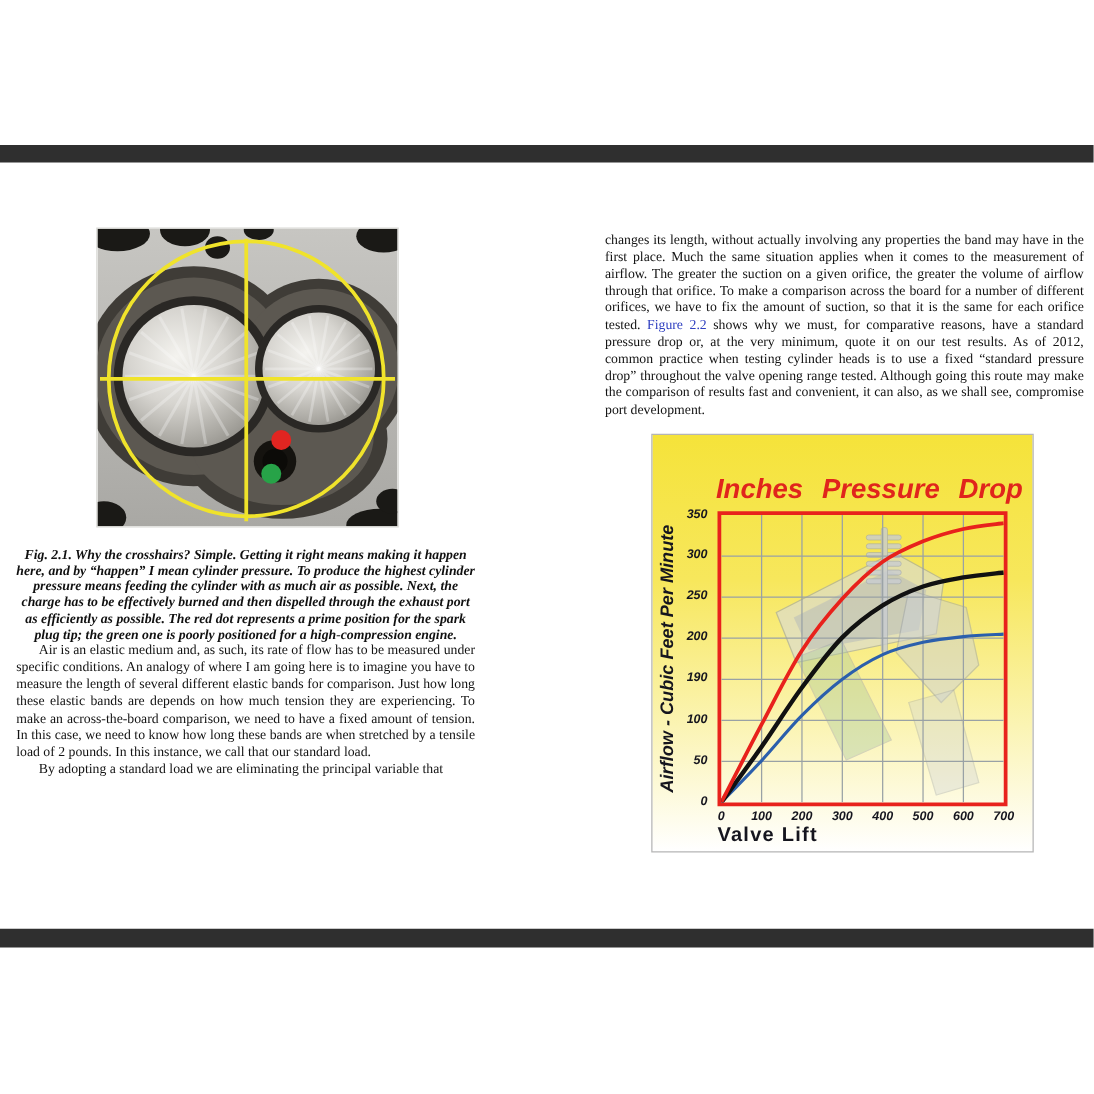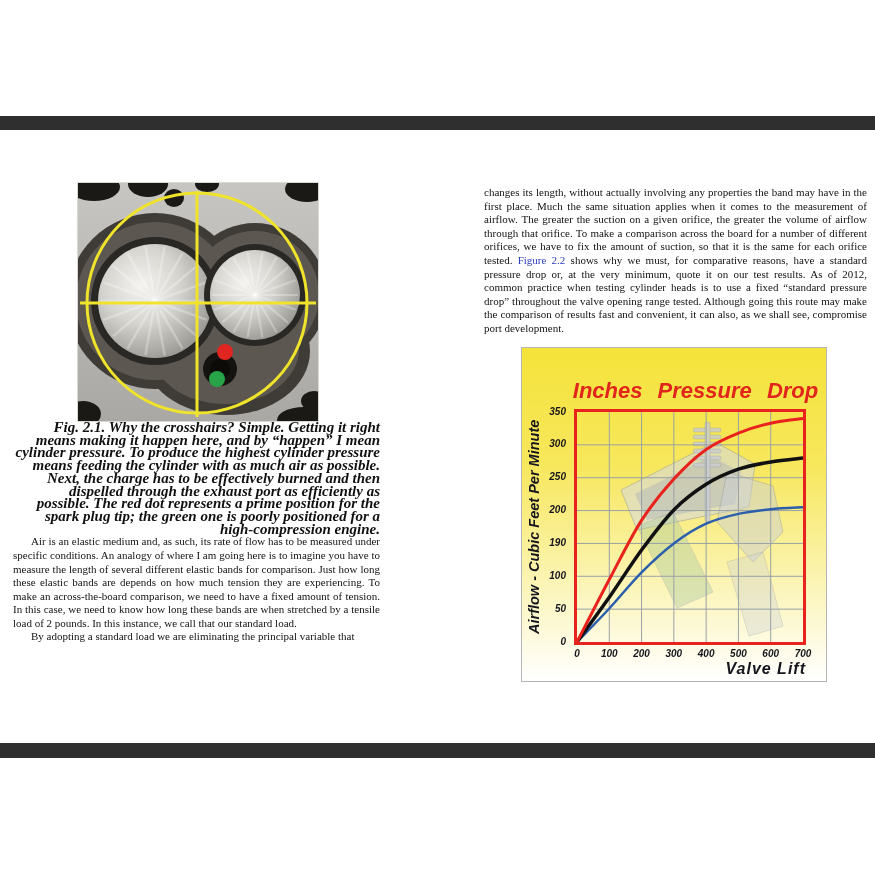--- a/index.html
+++ b/index.html
@@ -5,22 +5,22 @@
   html,body{margin:0;padding:0;}
   body{width:875px;height:875px;background:#ffffff;position:relative;overflow:hidden;
        font-family:"Liberation Serif",serif;color:#121212;}
   .bar{position:absolute;left:0;width:875px;background:#2f2f2f;}
   .bar.top{top:116px;height:14px;}
   .bar.bottom{top:743px;height:15px;}
 
   
   .left-page{position:absolute;left:13px;top:183px;width:367px;}
   .photo-wrap{width:240px;height:238px;margin-left:65px;outline:1px solid #d8d8d4;}
-  .caption{margin-top:0;font-style:italic;font-weight:bold;font-size:15px;line-height:12.7px;
-           text-align:right;color:#101010;}
+  .caption{margin-top:17px;font-style:italic;font-weight:bold;font-size:11px;line-height:12.7px;
+           text-align:center;color:#101010;}
   .section-heading{margin:6px 0 9px 0;text-align:center;font-weight:bold;font-size:13.5px;
            color:#2222b2;font-family:"Liberation Serif",serif;}
   .body-par{margin:0;font-size:11px;line-height:13.6px;text-align:justify;}
   .indent{text-indent:18px;}
   .fig-link{color:#3040c0;text-decoration:none;cursor:pointer;}
 
   
   .right-page{position:absolute;left:484px;top:186px;width:383px;}
 
   
@@ -35,22 +35,22 @@
   .plot svg{position:absolute;left:0;top:0;}
   .ylabel{position:absolute;left:4px;top:61px;height:236px;width:22px;
           writing-mode:vertical-rl;transform:rotate(180deg);text-align:center;
           font-family:"Liberation Sans",sans-serif;font-style:italic;font-weight:bold;
           font-size:14.5px;color:#15151e;}
   .yticks{position:absolute;left:0;top:61px;width:47px;height:236px;}
   .yticks span{position:absolute;right:3px;font:italic bold 10px "Liberation Sans",sans-serif;color:#15151e;}
   .xticks{position:absolute;left:52px;top:300px;width:232px;height:12px;}
   .xticks span{position:absolute;transform:translateX(-50%);
           font:italic bold 10px "Liberation Sans",sans-serif;color:#15151e;}
-  .xlabel{position:absolute;left:52px;top:312px;width:232px;text-align:right;
-          font-family:"Liberation Sans",sans-serif;font-style:italic;font-weight:bold;
+  .xlabel{position:absolute;left:52px;top:312px;width:232px;text-align:left;
+          font-family:"Liberation Sans",sans-serif;font-weight:bold;
           font-size:16px;color:#15151e;letter-spacing:1px;}
 </style>
 </head>
 <body>
 
 <div>
 
   <div class="bar top"></div>
 
   <div class="left-page">

